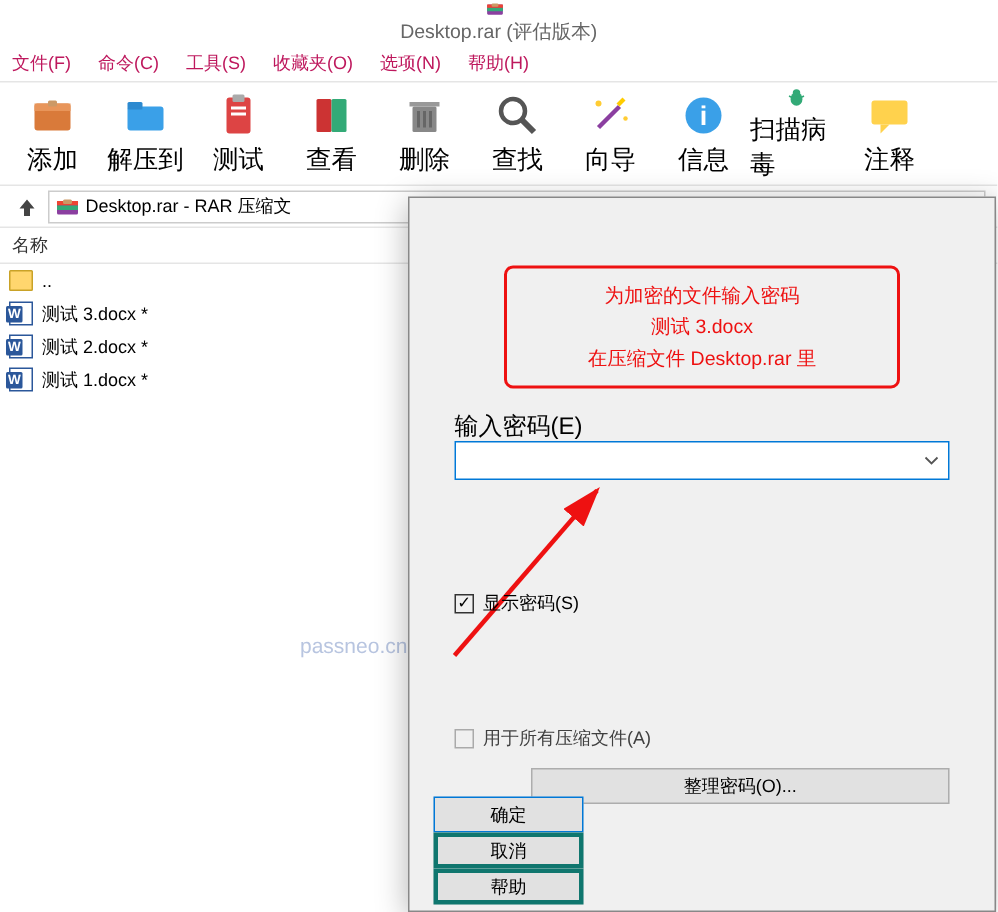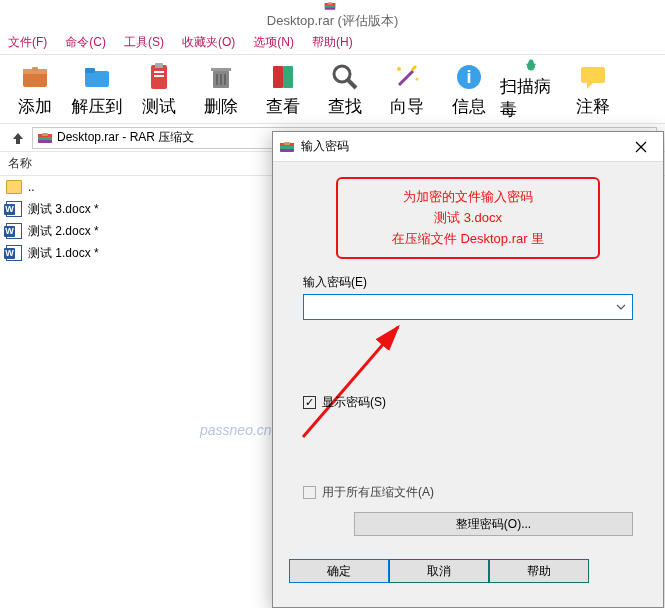--- a/index.html
+++ b/index.html
@@ -21,32 +21,32 @@
 .file-row { height: 22px; display: flex; align-items: center; padding: 0 6px; gap: 6px; font-size: 12px; }
 .folder-ic { width: 16px; height: 14px; background: #ffd66e; border: 1px solid #c9a227; border-radius: 1px; }
 .docx-ic { width: 16px; height: 16px; background:#fff; border:1px solid #2b579a; position:relative;}
 .docx-ic:before { content:"W"; color:#fff; font-size:9px; font-weight:bold; position:absolute; left:-3px; top:2px; background:#2b579a; width:11px; height:11px; line-height:11px; text-align:center; border-radius:1px;}
 
 .dialog { position: absolute; top: 131px; left: 272px; width: 392px; height: 477px; background: #f0f0f0; border: 1px solid #888; box-shadow: 0 4px 20px rgba(0,0,0,0.3); }
 .dialog-titlebar { height: 30px; background: #fff; display: flex; align-items: center; justify-content: space-between; padding: 0 0 0 6px; border-bottom: 1px solid #ddd;}
 .dialog-titlebar .left { display: flex; align-items: center; gap: 6px; }
 .close-x { width: 45px; height: 30px; display: flex; align-items: center; justify-content: center; font-size: 16px; }
 .redbox { position: absolute; top: 45px; left: 50%; transform: translateX(-50%); width: 264px; border: 2px solid #e11; border-radius: 6px; padding: 8px 12px; text-align: center; color: #e11; font-size: 13px; line-height: 1.6;}
-.field-label { position:absolute; top: 142px; left: 30px; font-size: 12px;}
+.field-label { position:absolute; top: 142px; left: 30px; font-size: 16px;}
 .field-row { position: absolute; top: 162px; left: 30px; right: 30px; display: flex; }
 .pw-input { width: 100%; height: 26px; border: 1px solid #0078d7; padding: 0 22px 0 6px; font-size: 13px; outline: none;}
 .pw-dd { position:absolute; right:2px; top:2px; width:20px; height:22px; display:flex; align-items:center; justify-content:center; color:#555; font-size:10px;}
 .arrow { position: absolute; top: 185px; left: 20px; pointer-events:none; }
 .check-row { position: absolute; left: 30px; display: flex; align-items: center; gap: 6px; font-size: 12px;}
 .chk { width:13px; height:13px; border:1px solid #333; display:inline-flex; align-items:center; justify-content:center; font-size:11px; line-height:1;}
 .org-btn { position:absolute; left: 48px; right: 30px; top: 380px; height: 24px; border:1px solid #adadad; background:#e1e1e1; display:flex; align-items:center; justify-content:center;margin-left:33px; }
-.btn-row { position:absolute; left:0; right:0; bottom:24px; display:flex; justify-content:flex-start; padding: 0 16px;}
-.dlg-btn { width: 100px; height: 24px; border:1px solid #0f766e; background:#e1e1e1; display:flex; align-items:center; justify-content:center;}
+.btn-row { position:absolute; left:0; right:0; bottom:4px; display:flex; justify-content:space-between; padding: 0 16px; flex-direction: column;}
+.dlg-btn { width: 100px; height: 24px; border:3px solid #0f766e; background:#e1e1e1; display:flex; align-items:center; justify-content:center;}
 .dlg-btn.primary { border:1px solid #0078d7; }
-.watermark1 { position:absolute; top: 422px; left: 200px; color:#b8c5e0; font-size:14px; font-style:italic;}
+.watermark1 { position:absolute; top: 422px; left: 200px; color:#b8c5e0; font-size:14px; }
 .watermark2 { position:absolute; bottom: 6px; right: 10px; color:#ccc; font-size:12px;}
 </style>
 </head>
 <body>
 
 <div class="titlebar">
   <svg class="app-icon" viewBox="0 0 16 16">
       <rect x="1" y="4" width="14" height="9" fill="#8b3fa0" rx="1"></rect>
       <rect x="1" y="4" width="14" height="3" fill="#e43"></rect>
       <rect x="1" y="7" width="14" height="3" fill="#3a7"></rect>
@@ -84,34 +84,34 @@
       <svg class="ic" viewBox="0 0 32 32">
         <rect x="8" y="4" width="16" height="24" fill="#d44" rx="2"></rect>
         <rect x="11" y="10" width="10" height="2" fill="#fff"></rect>
         <rect x="11" y="14" width="10" height="2" fill="#fff"></rect>
         <rect x="12" y="2" width="8" height="5" fill="#aaa" rx="1"></rect>
       </svg>
       <span class="lbl">测试</span>
     </div>
   <div class="tool-btn">
       <svg class="ic" viewBox="0 0 32 32">
+        <rect x="6" y="5" width="10" height="22" fill="#c33" rx="1"></rect>
+        <rect x="16" y="5" width="10" height="22" fill="#3a7" rx="1"></rect>
+      </svg>
+      <span class="lbl">查看</span>
+    </div>
+  <div class="tool-btn">
+      <svg class="ic" viewBox="0 0 32 32">
         <rect x="8" y="10" width="16" height="17" fill="#888" rx="1"></rect>
         <rect x="6" y="7" width="20" height="3" fill="#999"></rect>
         <rect x="11" y="13" width="2" height="11" fill="#666"></rect>
         <rect x="15" y="13" width="2" height="11" fill="#666"></rect>
         <rect x="19" y="13" width="2" height="11" fill="#666"></rect>
       </svg>
       <span class="lbl">删除</span>
-    </div>
-  <div class="tool-btn">
-      <svg class="ic" viewBox="0 0 32 32">
-        <rect x="6" y="5" width="10" height="22" fill="#c33" rx="1"></rect>
-        <rect x="16" y="5" width="10" height="22" fill="#3a7" rx="1"></rect>
-      </svg>
-      <span class="lbl">查看</span>
     </div>
   <div class="tool-btn">
       <svg class="ic" viewBox="0 0 32 32">
         <circle cx="13" cy="13" r="8" fill="none" stroke="#555" stroke-width="3"></circle>
         <line x1="19" y1="19" x2="27" y2="27" stroke="#555" stroke-width="4"></line>
       </svg>
       <span class="lbl">查找</span>
     </div>
   <div class="tool-btn">
       <svg class="ic" viewBox="0 0 32 32">
@@ -184,37 +184,20 @@
   <div class="file-row">
     <span class="docx-ic"></span>
     <span>测试 1.docx *</span>
   </div>
 </div>
 
 <span class="watermark1">passneo.cn</span>
 <span class="watermark2">CSDN @百事牛</span>
 
 <div class="dialog">
-  <div class="dialog-titlebar">
-    <div class="left">
-      <svg width="16" height="16" viewBox="0 0 16 16">
-          <rect x="1" y="4" width="14" height="9" fill="#8b3fa0" rx="1"></rect>
-          <rect x="1" y="4" width="14" height="3" fill="#e43"></rect>
-          <rect x="1" y="7" width="14" height="3" fill="#3a7"></rect>
-          <rect x="5" y="3" width="6" height="3" fill="#c96" rx="1"></rect>
-        </svg>
-      <span>输入密码</span>
-    </div>
-    <div class="close-x">
-      <svg width="12" height="12" viewBox="0 0 12 12">
-          <line x1="1" y1="1" x2="11" y2="11" stroke="#000" stroke-width="1.2"></line>
-          <line x1="11" y1="1" x2="1" y2="11" stroke="#000" stroke-width="1.2"></line>
-        </svg>
-    </div>
-  </div>
 
   <div class="redbox">
     <div>为加密的文件输入密码</div>
     <div>测试 3.docx</div>
     <div>在压缩文件 Desktop.rar 里</div>
   </div>
 
   <div class="field-label">输入密码(E)</div>
   <div class="field-row">
     <input class="pw-input" type="text" value="" style="">

